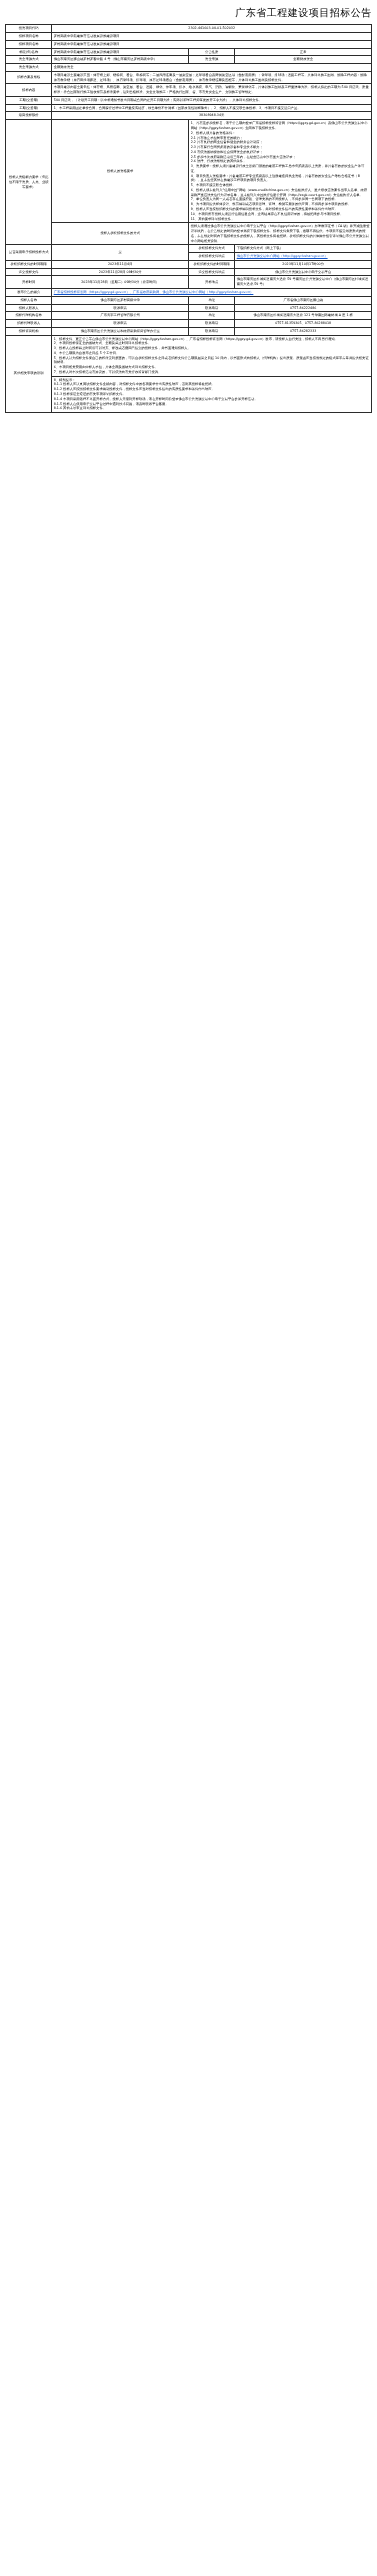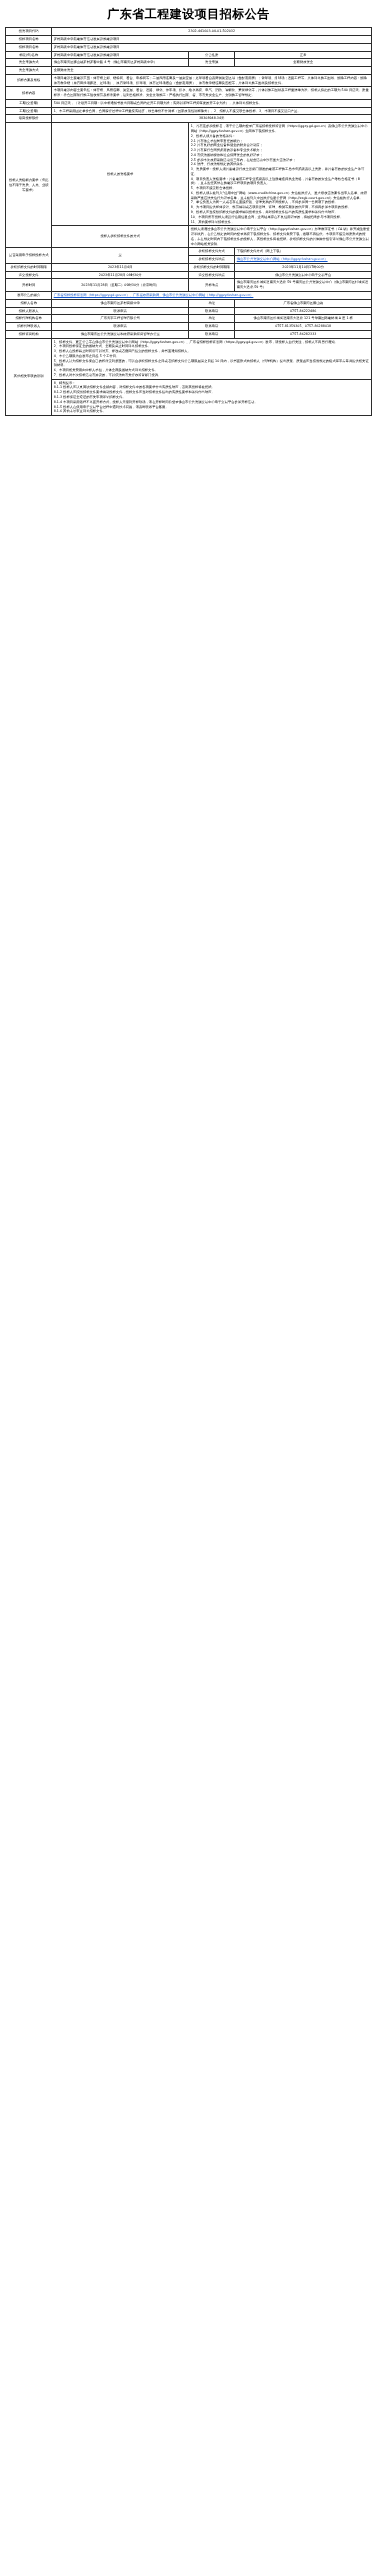--- a/index.html
+++ b/index.html
@@ -5,23 +5,23 @@
   * { box-sizing: border-box; }
   body {
     margin: 0;
     padding: 0;
     background: #ffffff;
     font-family: "DejaVu Sans", "Liberation Sans", sans-serif;
     width: 377px;
   }
   .page { width: 377px; padding: 3.1px 5.2px 10.3px 5.2px; }
   h1.title {
-    text-align: center;
-    font-size: 12px;
-    font-weight: bold;
+    text-align: right;
+    font-size: 10px;
+    font-weight: normal;
     margin: 3.1px 0 4.1px 0;
     letter-spacing: 0.5px;
     color: #000;
   }
   table.main {
     border-collapse: collapse;
     width: 367px;
     table-layout: fixed;
     font-size: 3.3px;
     line-height: 1.45;

